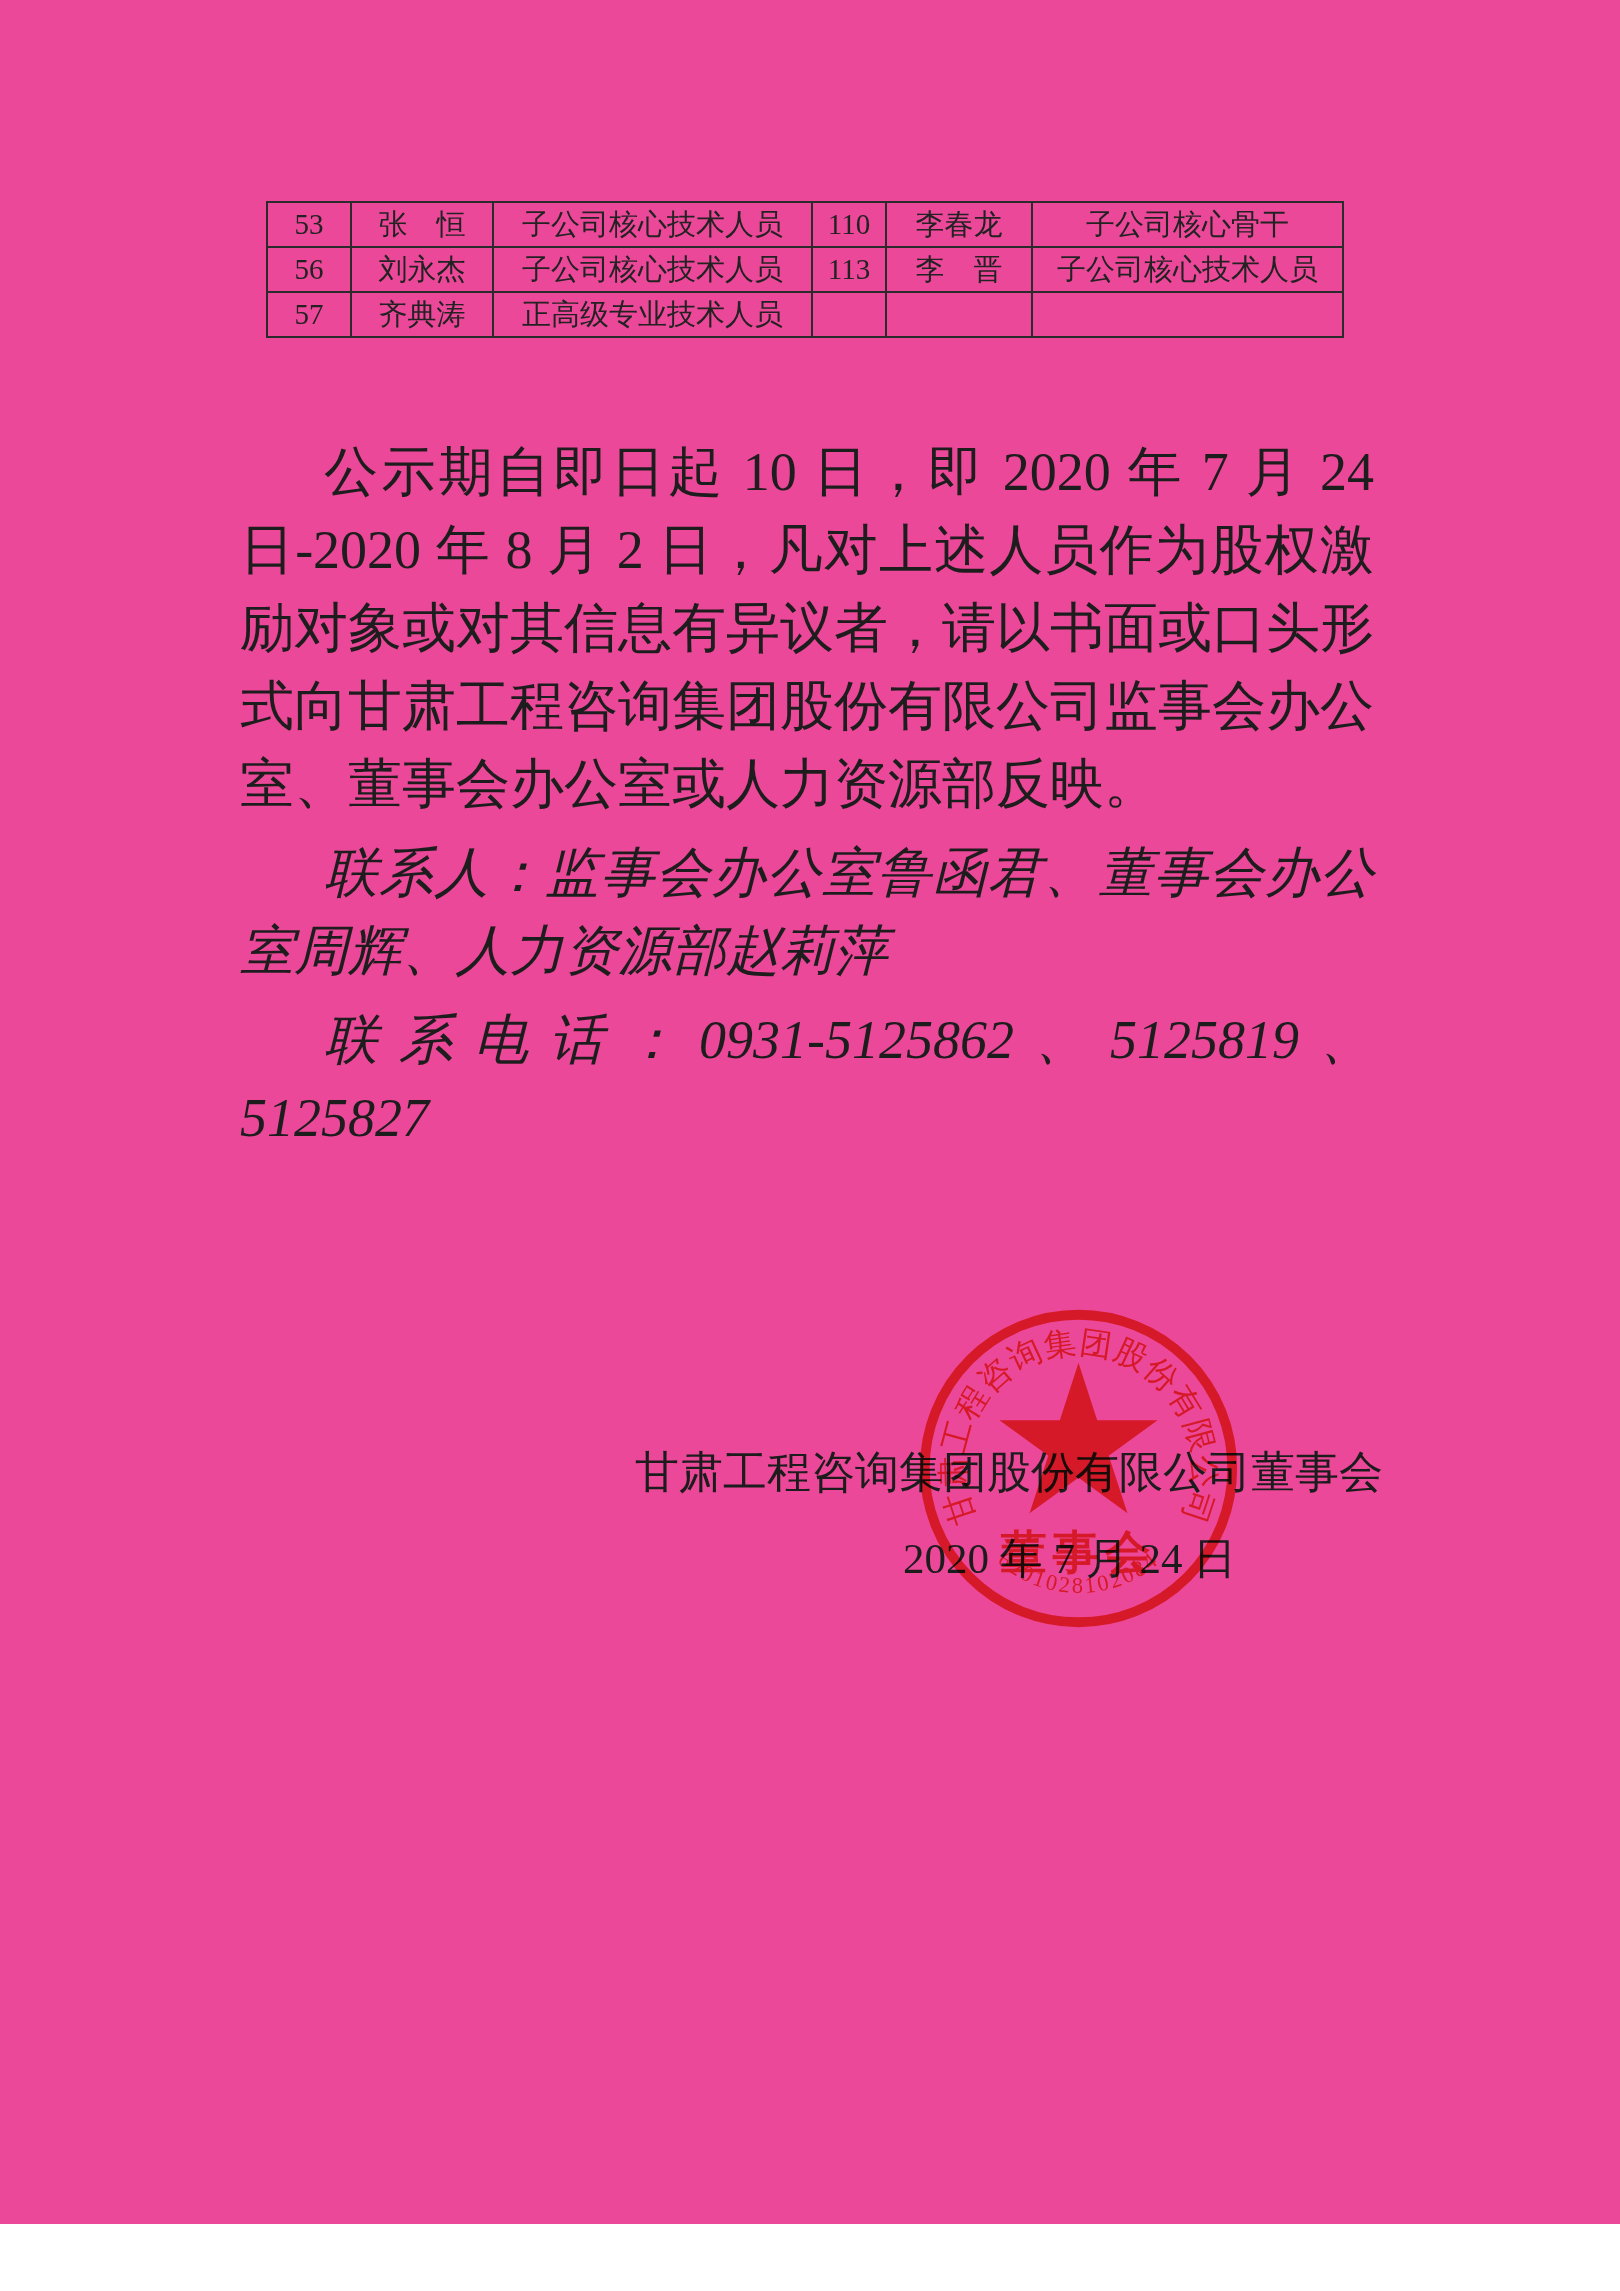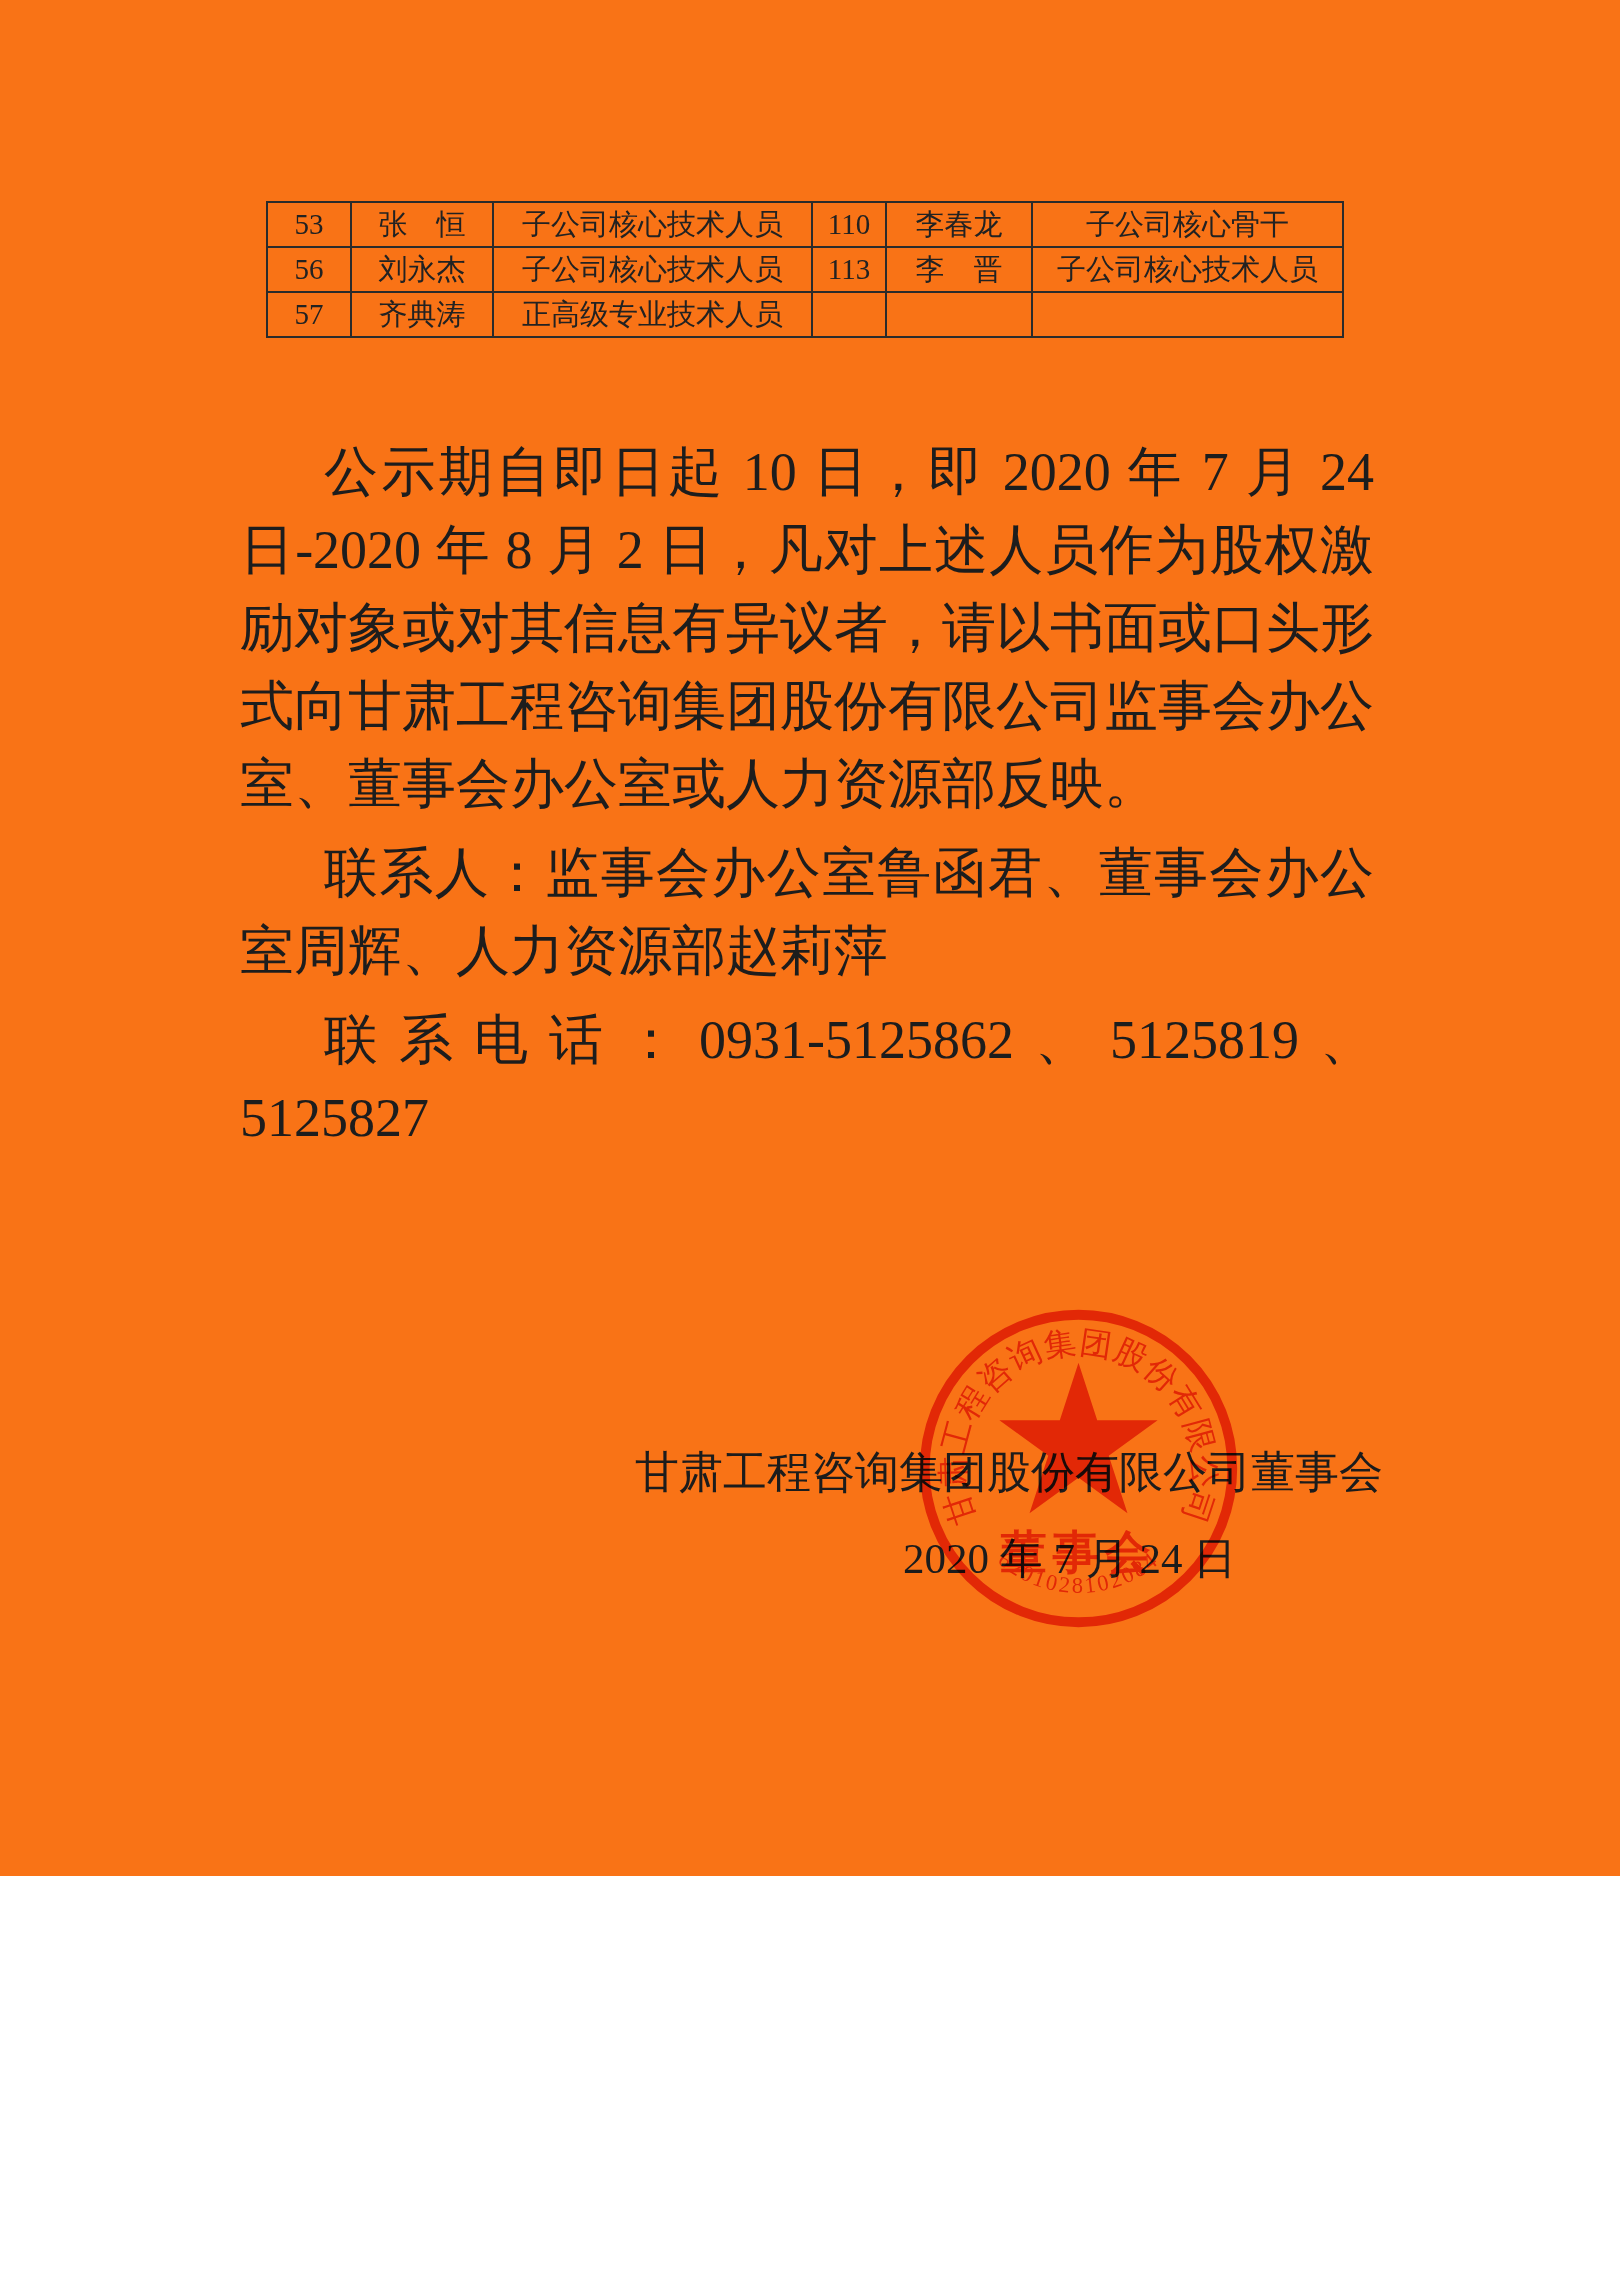--- a/index.html
+++ b/index.html
@@ -1,19 +1,19 @@
 <!DOCTYPE html>
 <html><head>
 <meta charset="utf-8">
 <style>
   html,body { margin:0; padding:0; background:#ffffff; }
   .page {
     position: relative;
-    width: 1620px; height: 1876px;
-    background: #f97316;
+    width: 1620px; height: 2224px;
+    background: #ec4899;
     overflow: hidden;
     font-family: "Liberation Serif", "DejaVu Serif", serif;
     color: #1c1c1c;
   }
 
   
   table.roster {
     position: absolute; left: 266px; top: 201px;
     width: 1076px;
     border-collapse: collapse;
@@ -35,21 +35,21 @@
   
   .body-text {
     position: absolute; left: 240px; top: 433px;
     width: 1134px;
     font-size: 54px;
     line-height: 78px;
     text-align: justify;
     color: #1d1d1d;
   }
   .body-text p { margin: 0; text-indent: 84px; }
-  .body-text p + p { margin-top: 10.8px; }
+  .body-text p + p { margin-top: 10.8px; font-style: italic; }
 
   
   .signature-line {
     position: absolute; left: 635px; top: 1449px;
     font-size: 44px; line-height: 1.1;
     white-space: nowrap; z-index: 2;
   }
   .date-line {
     position: absolute; left: 903px; top: 1535px;
     font-size: 43px; line-height: 1.1;

